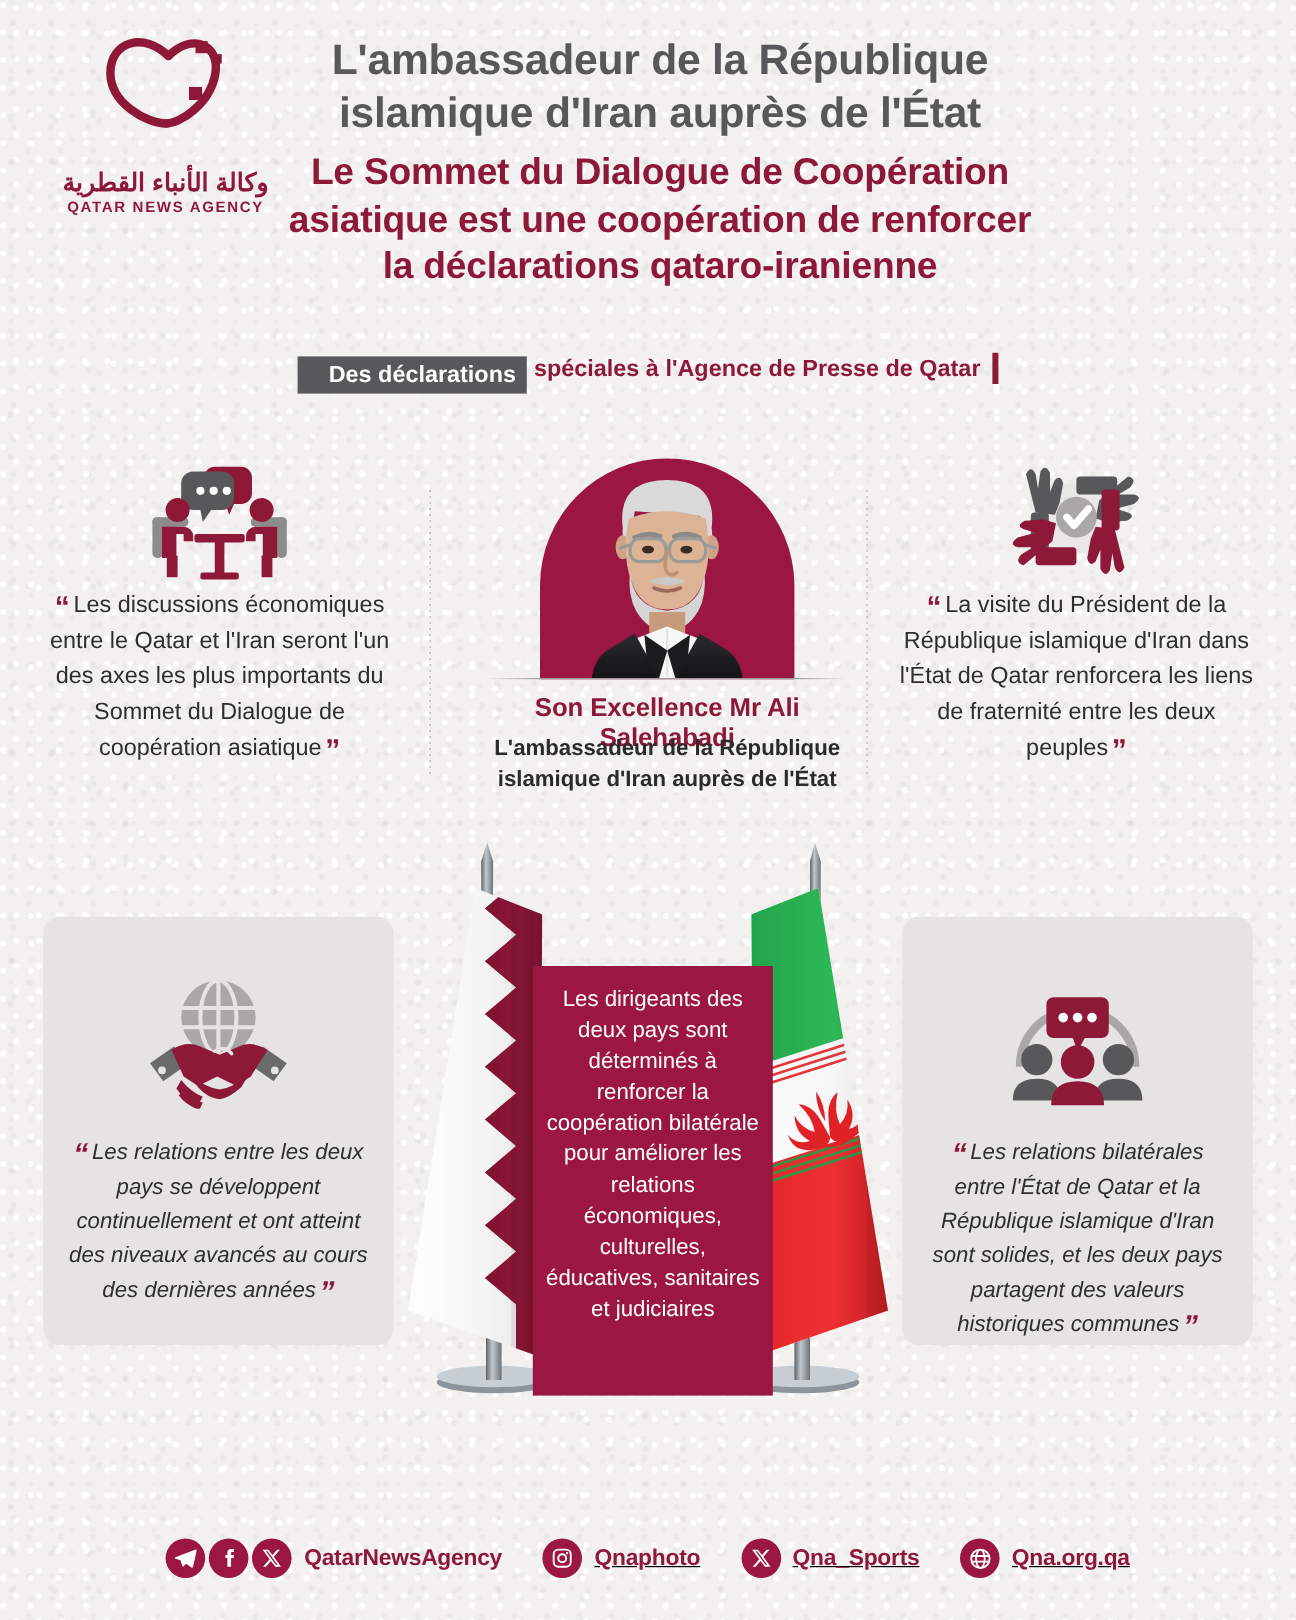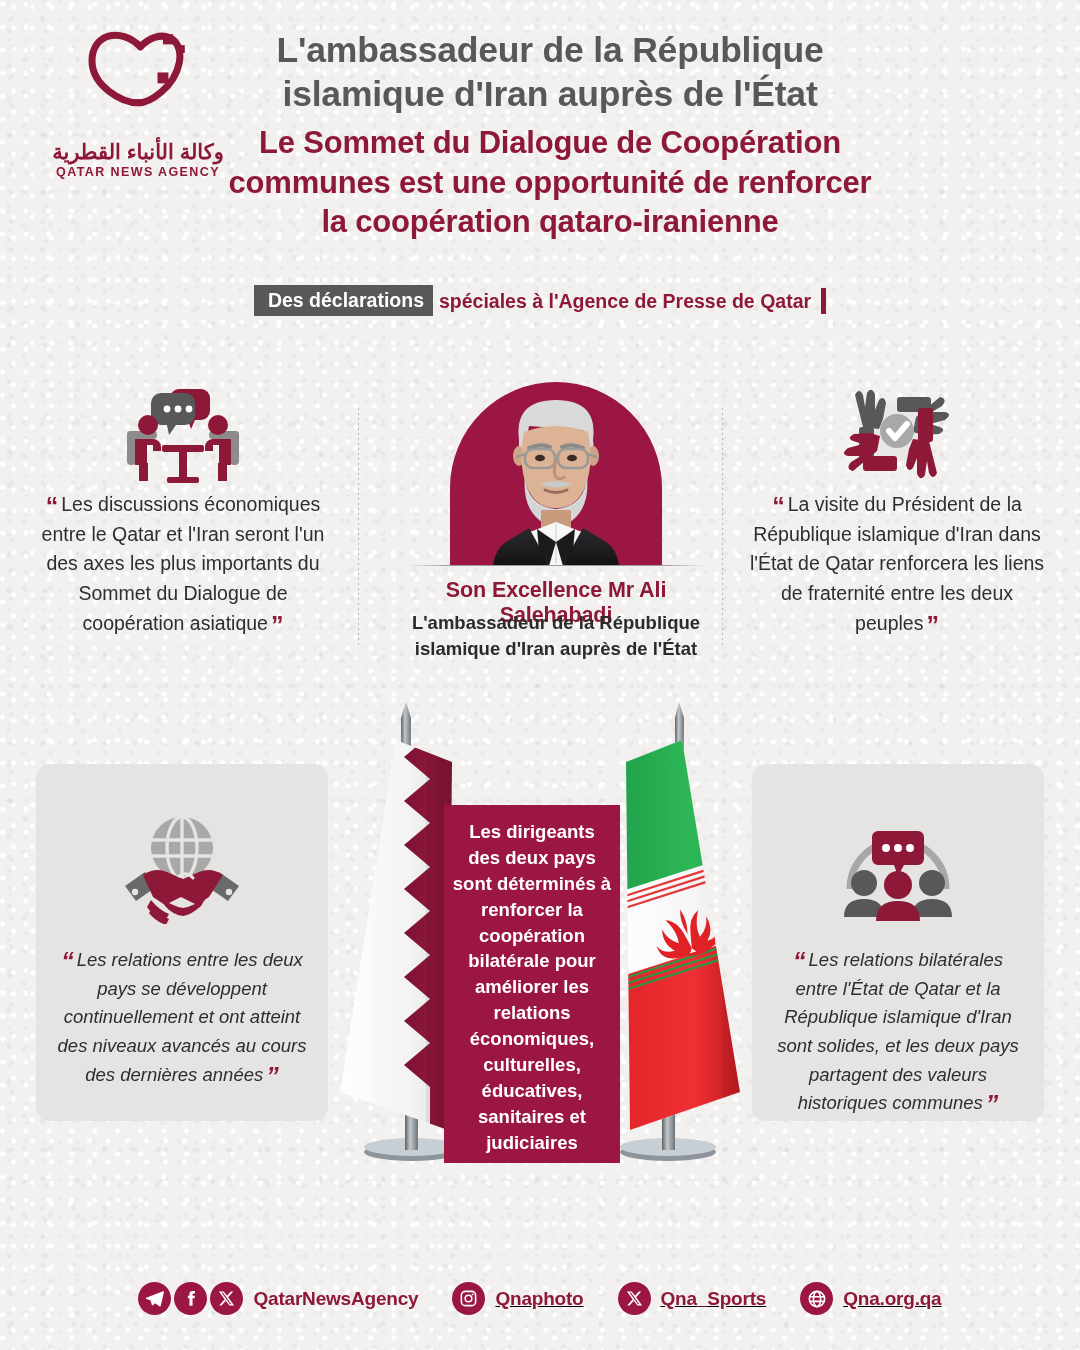--- a/index.html
+++ b/index.html
@@ -95,22 +95,23 @@
     left: 0; right: 0;
     display: flex;
     justify-content: center;
     align-items: center;
   }
   .subbar-dark {
     background: #58585a;
     color: #ffffff;
     font-size: 19.5px;
     font-weight: 700;
-    padding: 3px 9px 4px 14px;
+    padding: 3px 9px 4px 26px;
     line-height: 1.25;
+    margin-top: 12px;
   }
   .subbar-maroon {
     color: #8e1838;
     font-size: 19.5px;
     font-weight: 700;
     padding-left: 6px;
     line-height: 1.25;
   }
   .subbar-tick {
     display: inline-block;
@@ -251,26 +252,26 @@
     top: 700px;
     width: 420px;
     height: 490px;
   }
   .flags svg { display: block; }
 
   .center-panel {
     position: absolute;
     left: 444px;
     top: 805px;
-    width: 176px;
+    width: 200px;
     height: 358px;
     background: #9c1644;
     color: #ffffff;
     font-size: 18.5px;
-    font-weight: 700;
+    font-weight: 400;
     line-height: 1.40;
     text-align: center;
     padding: 14px 8px 0 8px;
     z-index: 5;
   }
 
   
   .footer {
     position: absolute;
     left: 0;
@@ -322,22 +323,22 @@
         </g>
       </svg>
       <div class="logo-ar">وكالة الأنباء القطرية</div>
       <div class="logo-en">QATAR NEWS AGENCY</div>
     </div>
 
     <div class="titles">
       <div class="title-gray">L'ambassadeur de la République</div>
       <div class="title-gray">islamique d'Iran auprès de l'État</div>
       <div class="title-maroon">Le Sommet du Dialogue de Coopération</div>
-      <div class="title-maroon" style="margin-top:0">communes est une opportunité de renforcer</div>
-      <div class="title-maroon" style="margin-top:0">la coopération qataro-iranienne</div>
+      <div class="title-maroon" style="margin-top:0">asiatique est une coopération de renforcer</div>
+      <div class="title-maroon" style="margin-top:0">la déclarations qataro-iranienne</div>
     </div>
 
     <div class="subbar">
       <span class="subbar-dark">Des déclarations</span>
       <span class="subbar-maroon">spéciales à l'Agence de Presse de Qatar</span>
       <span class="subbar-tick"></span>
     </div>
   </div>
 
   <div class="mid">

